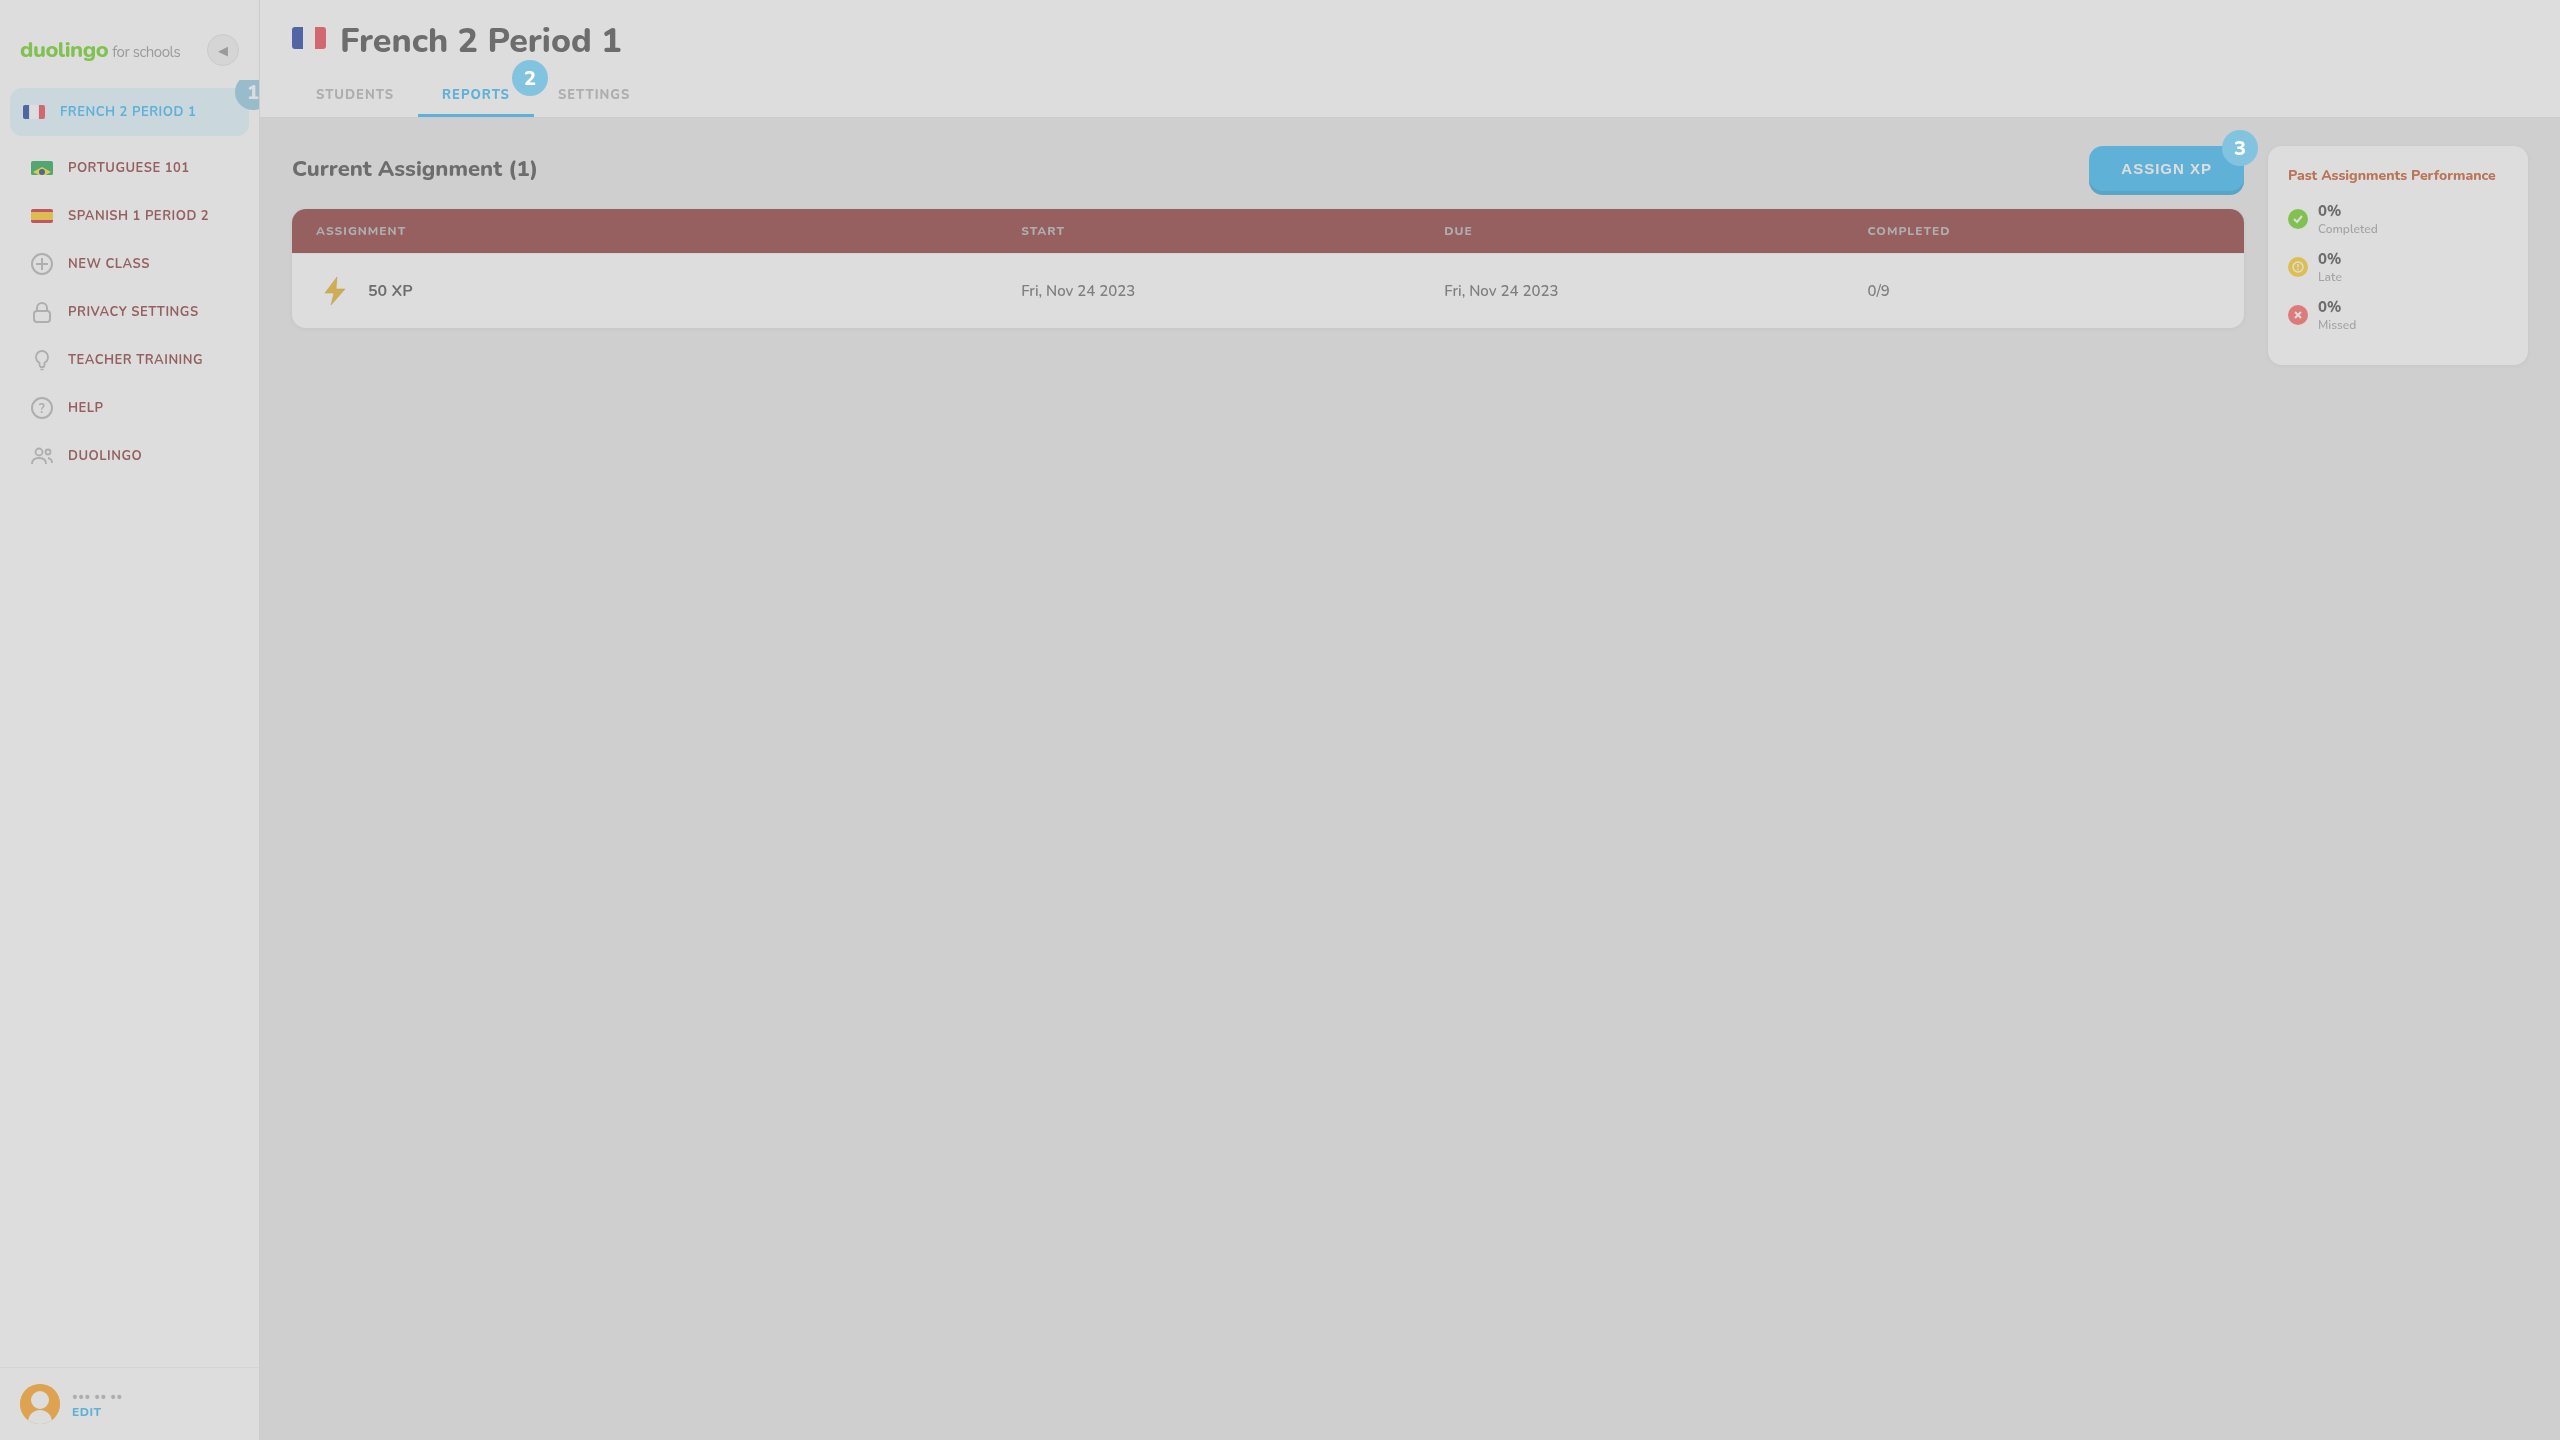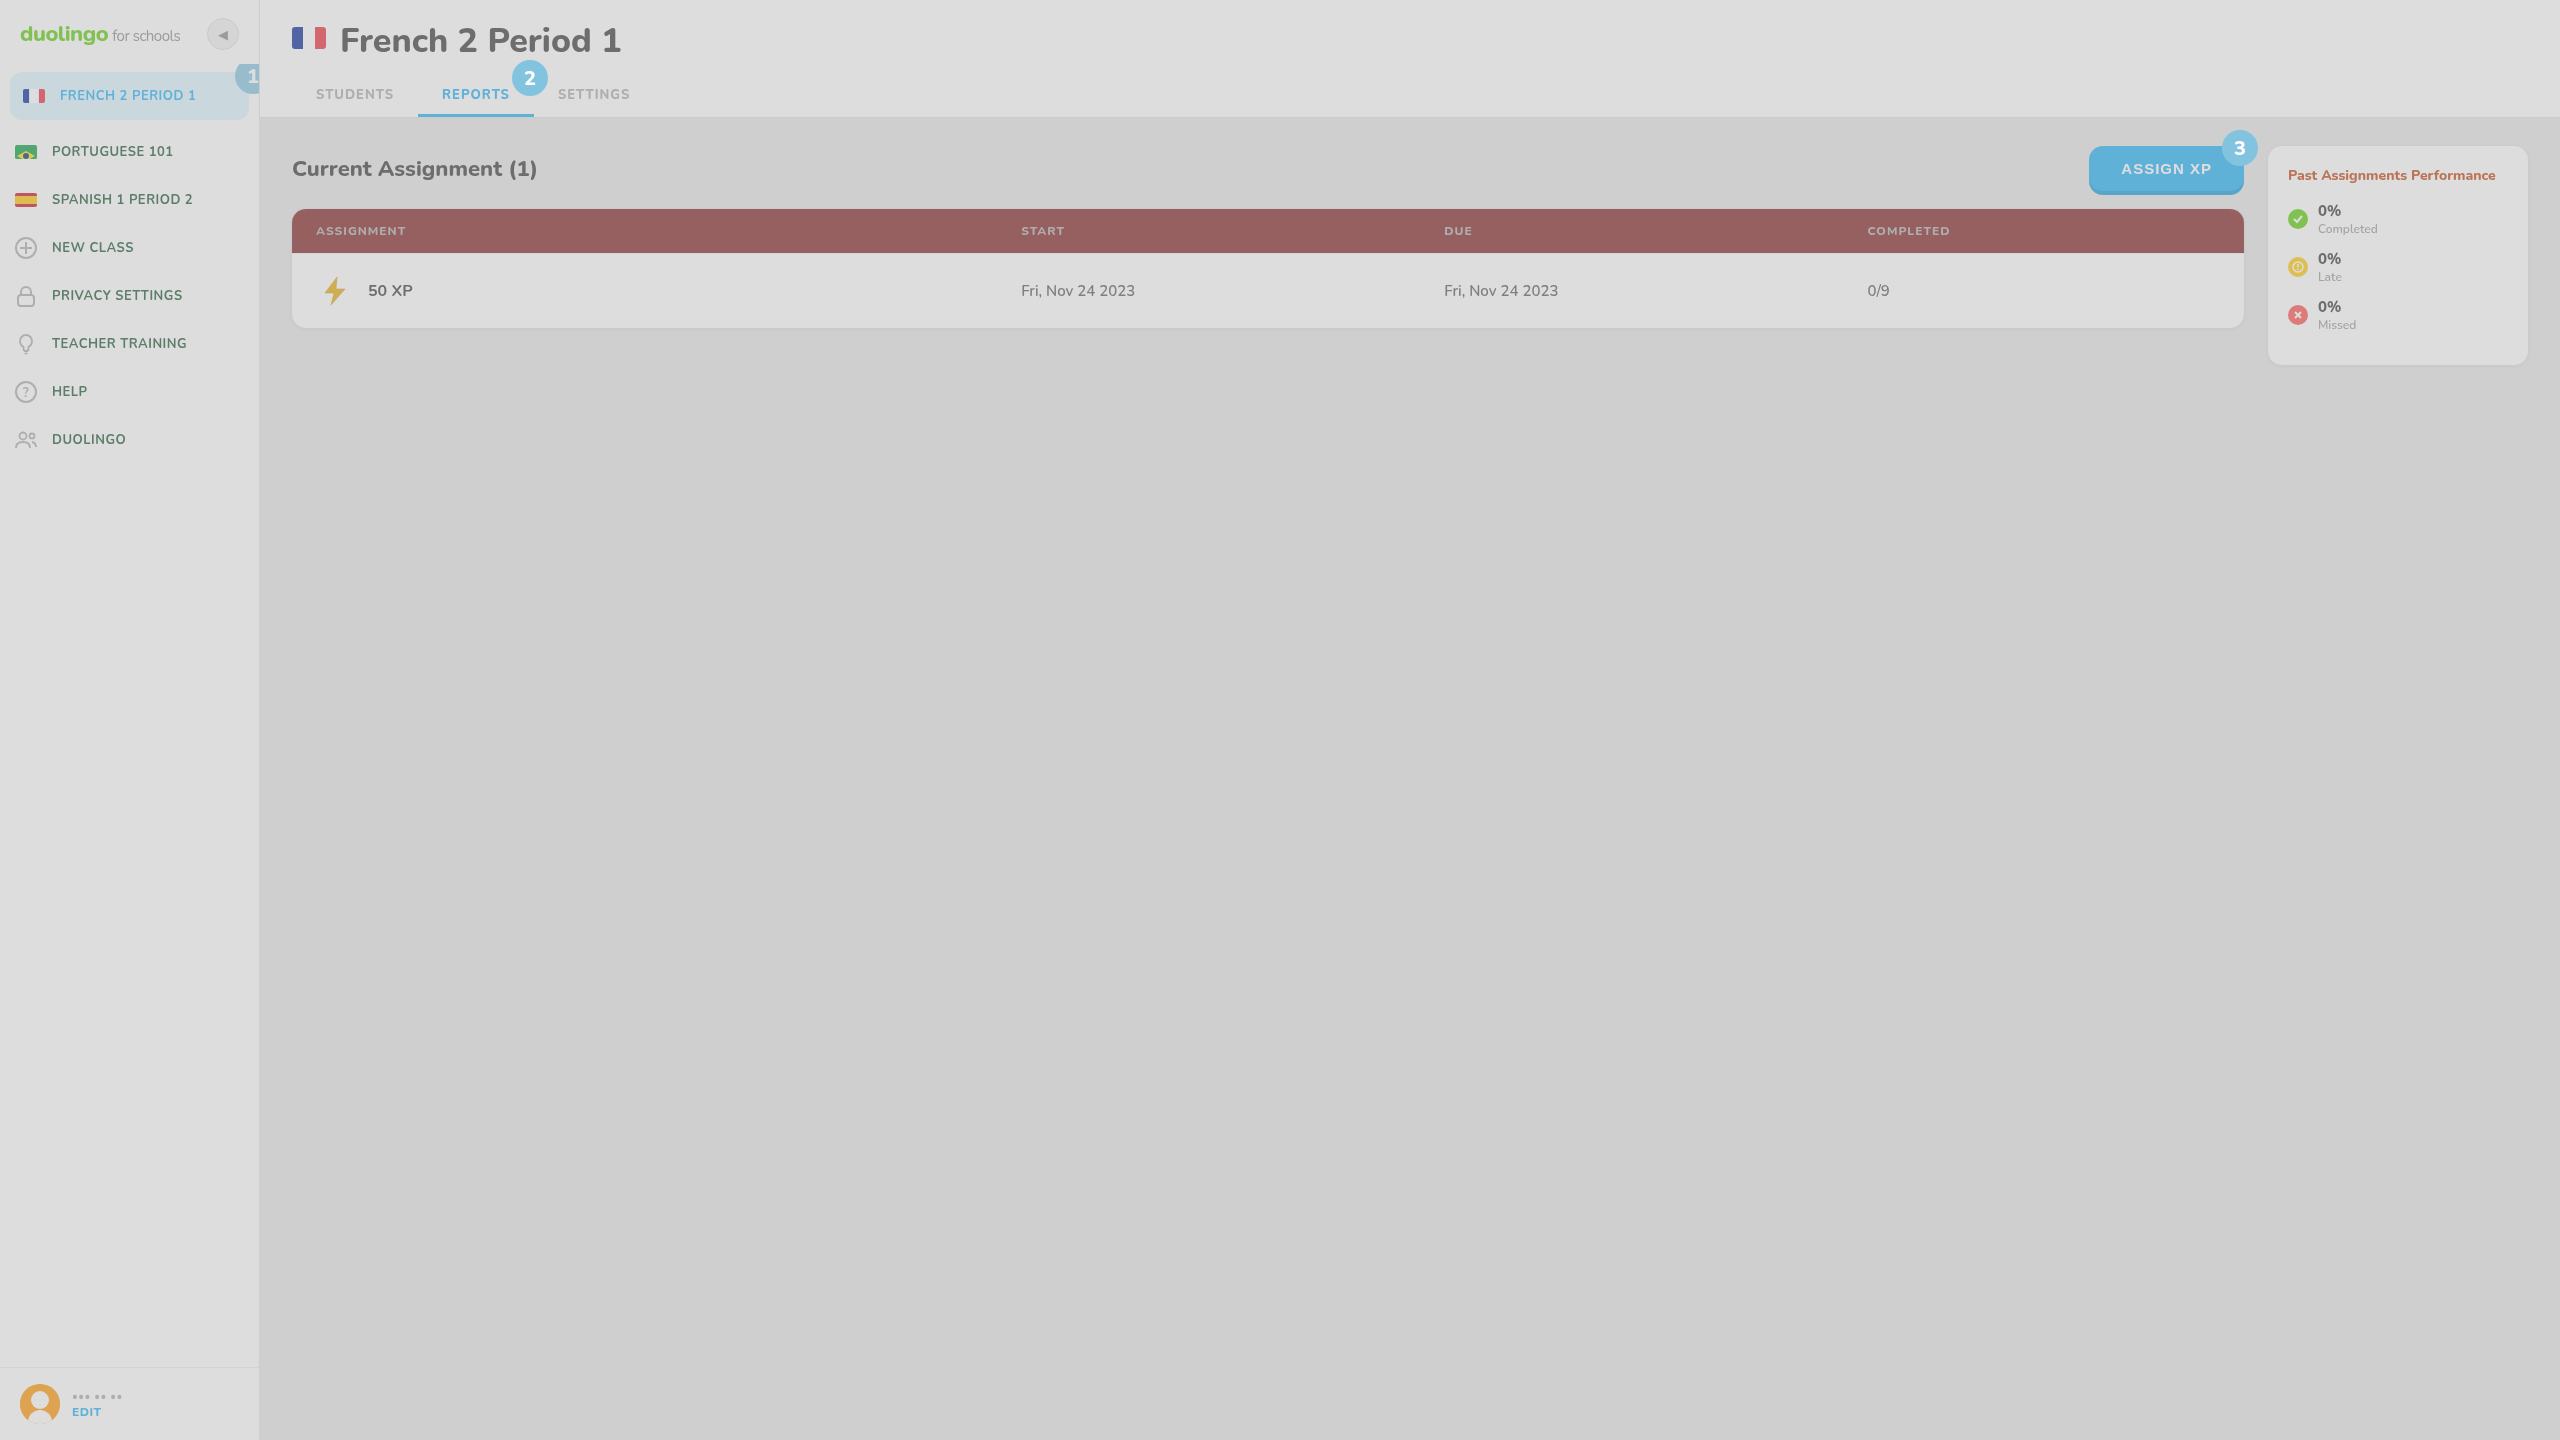--- a/index.html
+++ b/index.html
@@ -18,21 +18,21 @@
       background: #fff;
       display: flex;
       flex-direction: column;
       height: 100vh;
       border-right: 1px solid #e0e0e0;
       position: relative;
       z-index: 10;
     }
 
     .sidebar-logo {
-      padding: 18px 20px 14px 20px;
+      padding: 34px 20px 14px 20px;
       display: flex;
       align-items: center;
       justify-content: space-between;
     }
 
     .logo-text {
       font-size: 22px;
       font-weight: 800;
       color: #58cc02;
       letter-spacing: -0.5px;
@@ -54,24 +54,24 @@
 
     .sidebar-nav {
       flex: 1;
       overflow-y: auto;
       padding-bottom: 10px;
     }
 
     .sidebar-item {
       display: flex;
       align-items: center;
-      padding: 13px 12px;
+      padding: 13px 28px;
       cursor: pointer;
       text-decoration: none;
-      color: #14532d;
+      color: #7f1d1d;
       font-size: 13px;
       font-weight: 700;
       letter-spacing: 0.5px;
       text-transform: uppercase;
       gap: 12px;
       transition: background 0.1s;
     }
     .sidebar-item.active {
       background: #ddf4ff;
       color: #1cb0f6;

